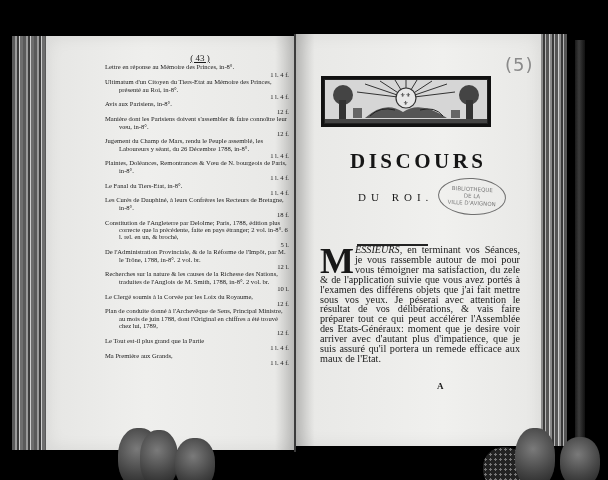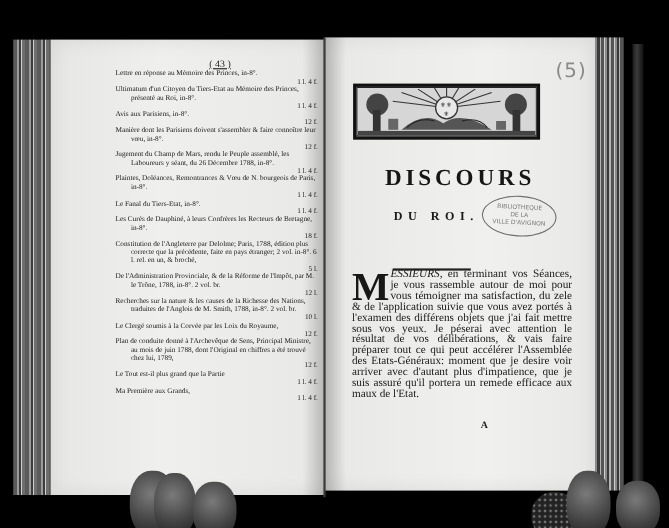--- a/index.html
+++ b/index.html
@@ -40,21 +40,21 @@
   .page-num { text-align: center; font-size: 9px; margin-bottom: 1px; padding-left: 6px; text-decoration: underline; }
   .entry { position: relative; }
   .entry .t { display: block; text-indent: 0; padding-left: 14px; text-indent: -14px; }
   .entry .p { display: block; text-align: right; }
 
   
   .annotation { position: absolute; left: 505px; top: 54px; font-family: "DejaVu Sans", sans-serif; font-size: 18px; color: #8a8a8a; letter-spacing: 1px; }
   .headpiece { position: absolute; left: 321px; top: 76px; width: 170px; height: 51px; background: #111; }
   .headpiece .inner { position: absolute; left: 3px; top: 3px; right: 3px; bottom: 3px; background: #ddd; border: 1px solid #222; overflow: hidden; }
   .title { position: absolute; left: 330px; top: 149px; font-size: 21px; letter-spacing: 3.5px; color: #161616; font-weight: bold; margin-left: 20px; }
-  .subtitle { position: absolute; left: 358px; top: 191px; font-size: 11px; letter-spacing: 5px; color: #1a1a1a; font-weight: bold; }
+  .subtitle { position: absolute; left: 358px; top: 191px; font-size: 11px; letter-spacing: 5px; color: #1a1a1a; font-weight: normal; }
   .rule { position: absolute; left: 357px; top: 244px; width: 71px; height: 2px; background: #222; }
   .stamp { position: absolute; left: 438px; top: 178px; width: 68px; height: 37px; border: 1px solid #6f6f6f; border-radius: 50%; color: #7b7b7b; font-size: 5.5px; text-align: center; font-family: "DejaVu Sans", sans-serif; line-height: 7px; padding-top: 7px; box-sizing: border-box; transform: rotate(3deg); }
 
   .body-text { position: absolute; left: 320px; top: 245px; width: 200px; font-size: 10.2px; line-height: 9.9px; color: #181818; text-align: justify; }
   .dropcap { float: left; font-size: 36px; line-height: 28px; margin: 2px 1px -2px 0; font-weight: bold; }
   .smallcaps { font-variant: small-caps; font-style: italic; }
   .catchword { position: absolute; left: 437px; top: 381px; font-size: 9px; color: #1a1a1a; font-weight: bold; }
 
   
   .weight { position: absolute; border-radius: 45%; background: radial-gradient(circle at 45% 35%, #7a7a7a, #444 55%, #1d1d1d 100%); }

